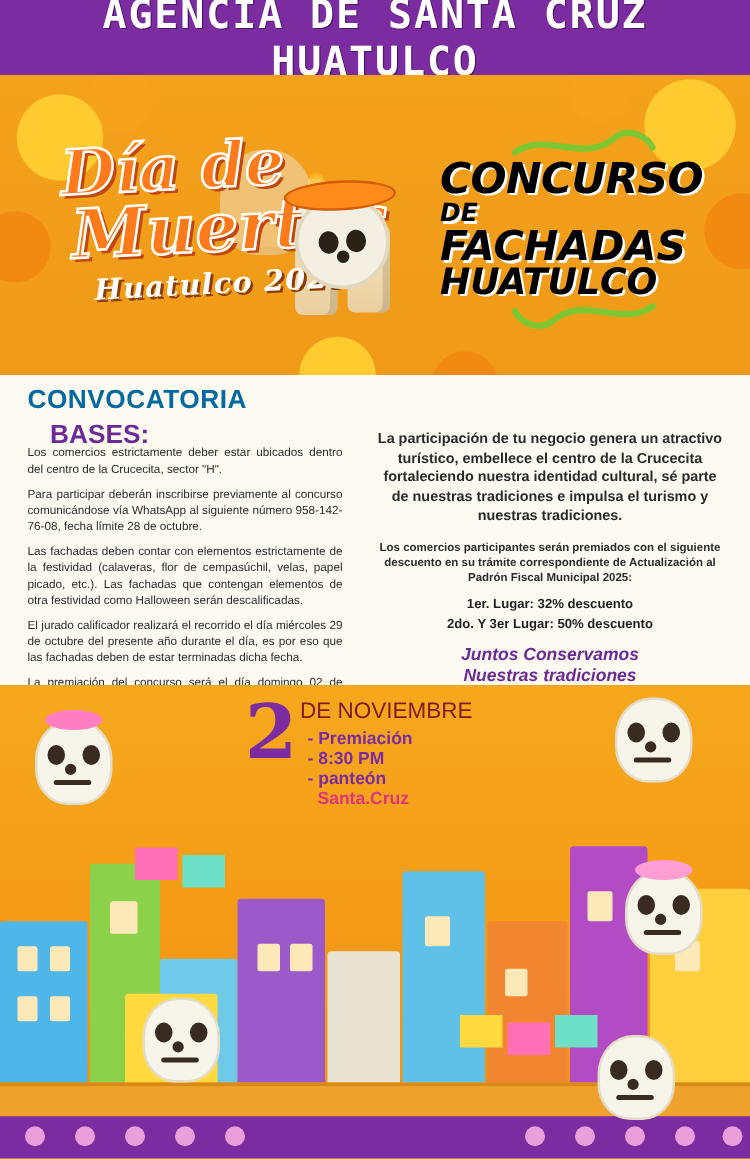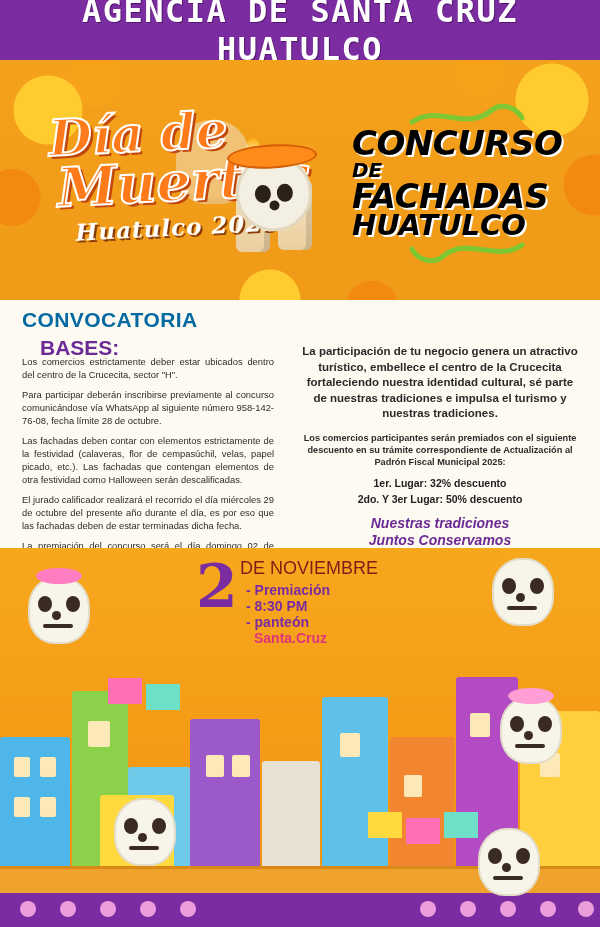--- a/index.html
+++ b/index.html
@@ -251,22 +251,22 @@
       <p>El jurado calificador realizará el recorrido el día miércoles 29 de octubre del presente año durante el día, es por eso que las fachadas deben de estar terminadas dicha fecha.</p>
       <p>La premiación del concurso será el día domingo 02 de noviembre del presente año en el Panteón de Santa Cruz Huatulco, en el programa cultural que da inicia a las 19:00 horas.</p>
     </div>
 
     <div class="col-right">
       <p class="lead">La participación de tu negocio genera un atractivo turístico, embellece el centro de la Crucecita fortaleciendo nuestra identidad cultural, sé parte de nuestras tradiciones e impulsa el turismo y nuestras tradiciones.</p>
       <p class="small">Los comercios participantes serán premiados con el siguiente descuento en su trámite correspondiente de Actualización al Padrón Fiscal Municipal 2025:</p>
       <p class="prize">1er. Lugar: 32% descuento</p>
       <p class="prize">2do. Y 3er Lugar: 50% descuento</p>
       <div class="slogan">
+        <div>Juntos Conservamos</div>
         <div>Nuestras tradiciones</div>
-        <div>Juntos Conservamos</div>
       </div>
     </div>
   </div>
 
   <div class="city">
 
     <div class="bld" style="left:0px;bottom:40px;width:70px;height:150px;background:#4fb6ea;"></div>
     <div class="bld" style="left:72px;bottom:40px;width:56px;height:196px;background:#8bd14a;"></div>
     <div class="bld" style="left:128px;bottom:40px;width:62px;height:120px;background:#6fc9e8;"></div>
     <div class="bld" style="left:100px;bottom:40px;width:74px;height:92px;background:#ffd93d;"></div>

